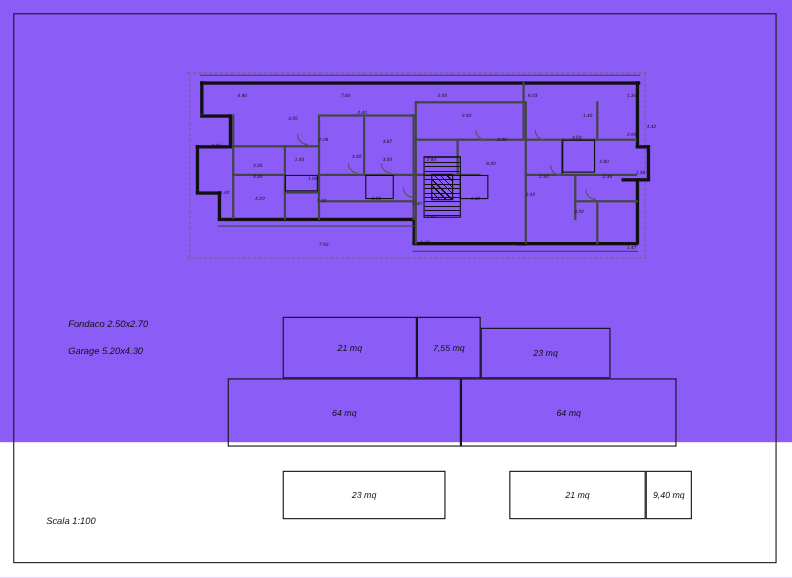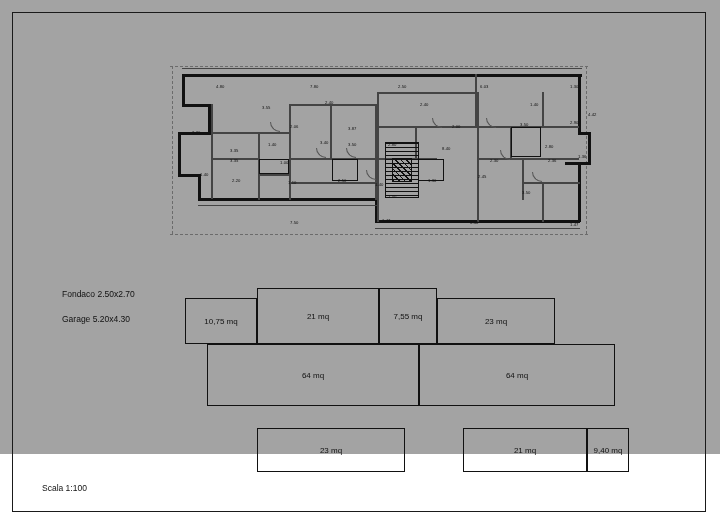--- a/index.html
+++ b/index.html
@@ -10,22 +10,23 @@
   body {
     width: 720px;
     height: 525px;
     font-family: "Liberation Sans", sans-serif;
     color: #000;
     overflow: hidden;
   }
   #sheet {
     position: relative;
     width: 720px;
-    height: 454px;
-    background: #a3a3a3;
+    height: 402px;
+    background: #8b5cf6;
+    font-style: italic;
   }
   
   .sheet-border {
     position: absolute;
     left: 12px;
     top: 12px;
     width: 694px;
     height: 500px;
     border: 1px solid #1a1a1a;
     box-sizing: border-box;
@@ -120,21 +121,21 @@
     top: 288px;
     width: 120px;
     font-size: 8.5px;
     line-height: 13px;
     color: #111;
   }
   .legend .grp { margin-bottom: 12px; }
   .scale-label {
     position: absolute;
     left: 42px;
-    top: 483px;
+    top: 468px;
     font-size: 8.5px;
     color: #111;
   }
 </style>
 </head>
 <body>
 
 <div id="sheet">
   <div class="sheet-border"></div>
 
@@ -258,23 +259,20 @@
         <div class="dim" style="left: 418px; top: 50px;">4.42</div>
       </div>
   </div>
 
   <div class="legend">
     <div class="grp">Fondaco 2.50x2.70</div>
     <div class="grp">Garage 5.20x4.30</div>
   </div>
 
   <div id="schema">
-      <div class="blk" style="left: 0px; top: 10px; width: 72px; height: 46px;">
-        <span>10,75 mq</span>
-      </div>
       <div class="blk" style="left: 72px; top: 0px; width: 122px; height: 56px;">
         <span>21 mq</span>
       </div>
       <div class="blk" style="left: 194px; top: 0px; width: 58px; height: 56px;">
         <span>7,55 mq</span>
       </div>
       <div class="blk" style="left: 252px; top: 10px; width: 118px; height: 46px;">
         <span>23 mq</span>
       </div>
       <div class="blk" style="left: 22px; top: 56px; width: 212px; height: 62px;">

